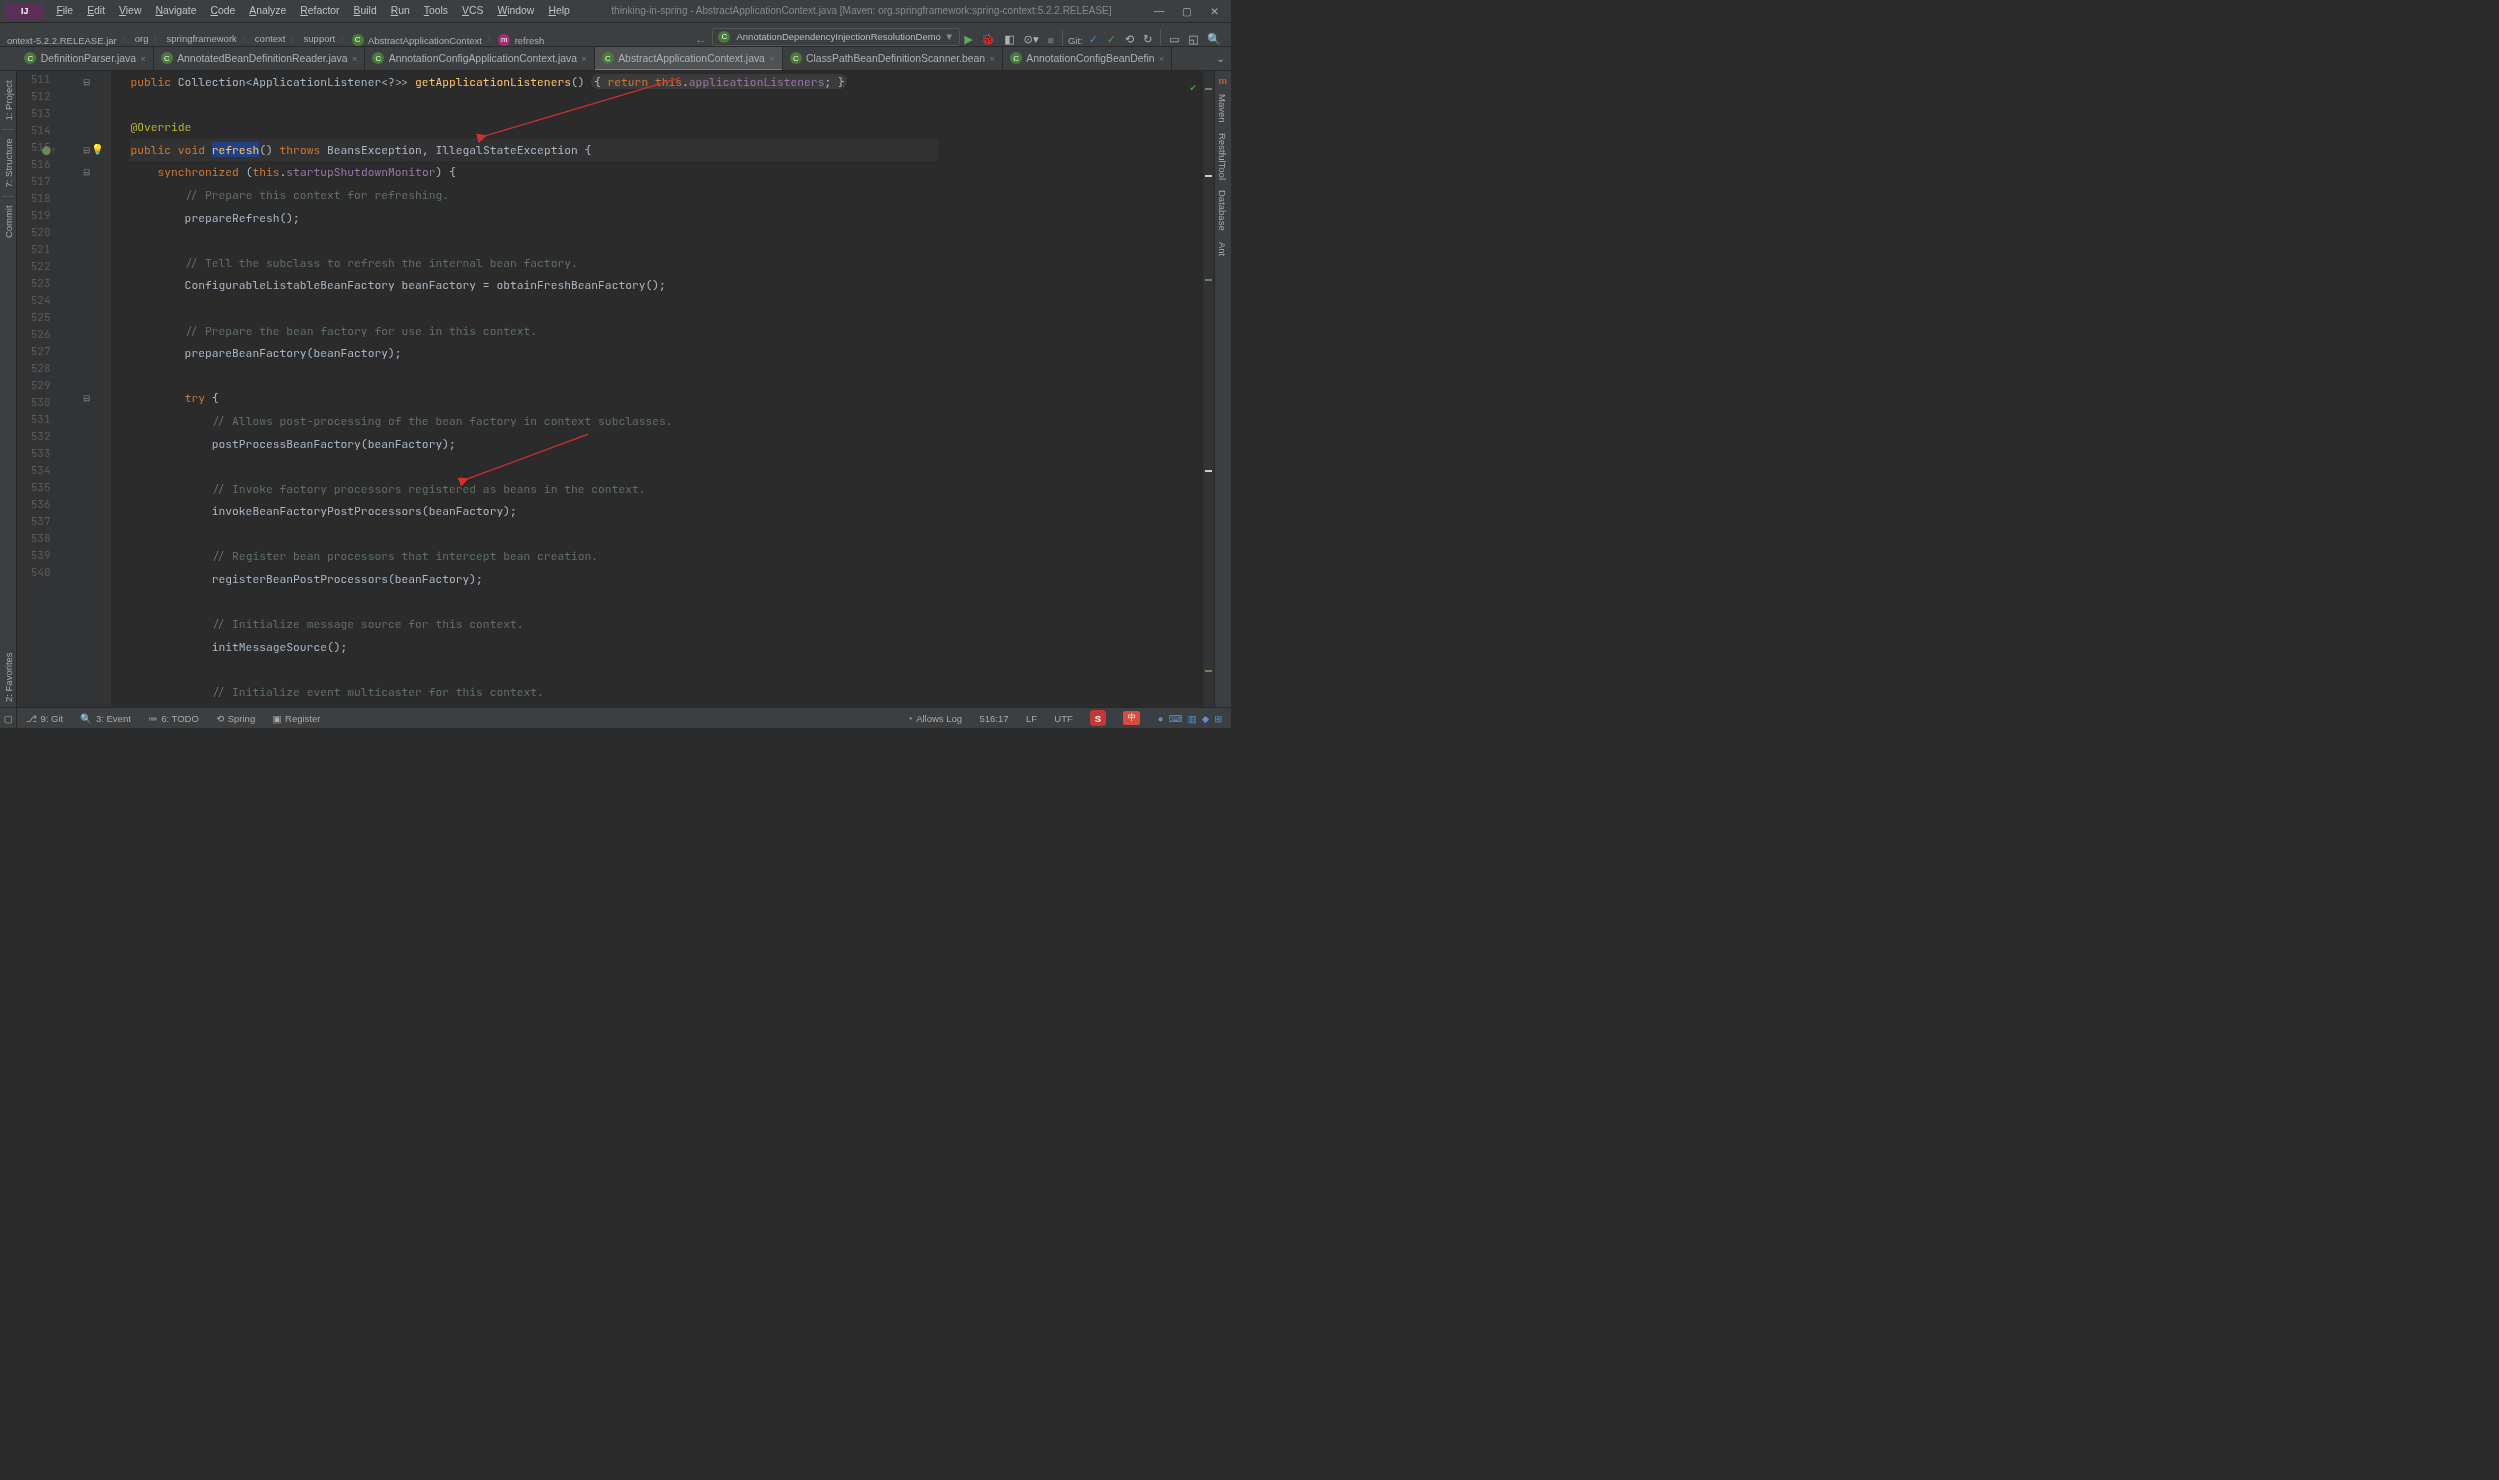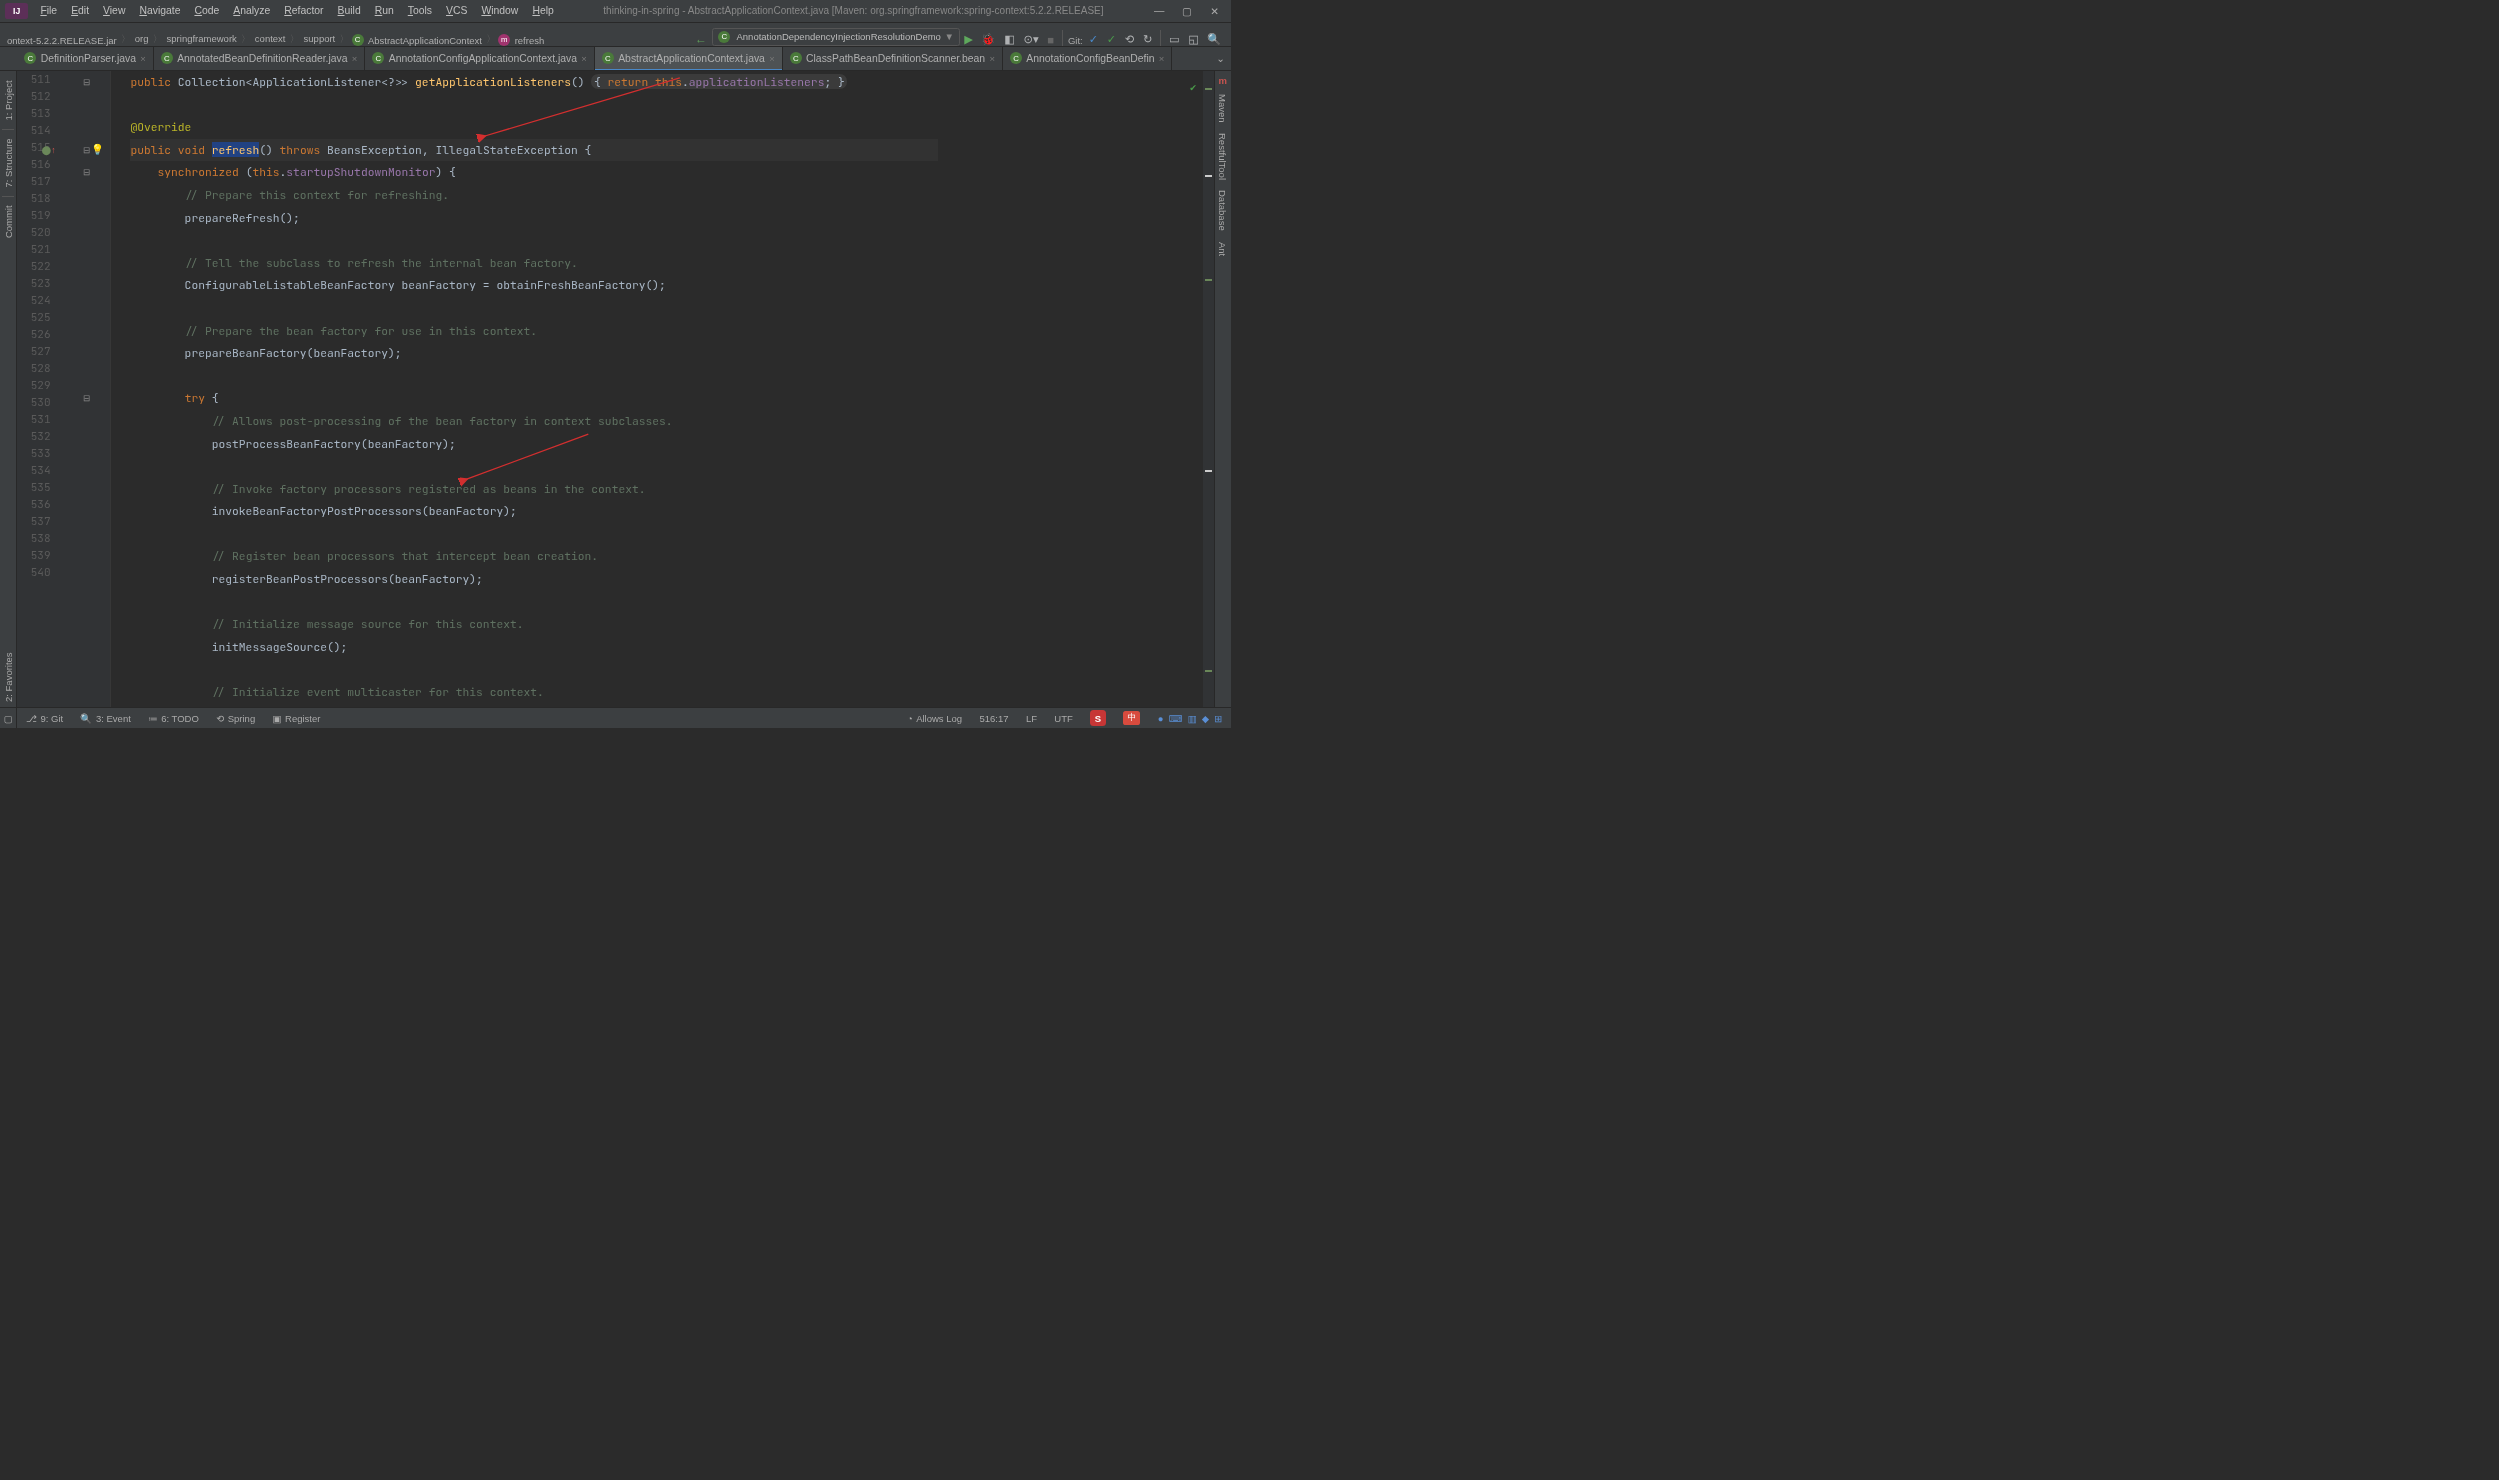--- a/index.html
+++ b/index.html
@@ -12,21 +12,21 @@
   overflow: hidden;
   position: relative;
 }
 
 .menubar {
   height: 22.6px; background: #3c3f41;
   display: flex; align-items: center; padding: 0 3.5px;
   border-bottom: 0.9px solid #282828;
 }
 .app-icon {
-  width: 23px; height: 15.6px; background: #5c2f58;
+  width: 39px; height: 15.6px; background: #5c2f58;
   border-radius: 2.6px; margin: 0 5.2px 0 1.7px;
   display: flex; align-items: center; justify-content: center;
   color: #fff; font-size: 8.7px; font-weight: bold;
 }
 .menubar .mitem {
   padding: 0 7px; height: 22.6px; line-height: 22.6px;
   cursor: pointer; color: #c0c0c0;
 }
 .menubar .mitem u { text-decoration: underline; }
 .menubar .wtitle { flex: 1; text-align: center; color: #888; font-size: 10px; }

